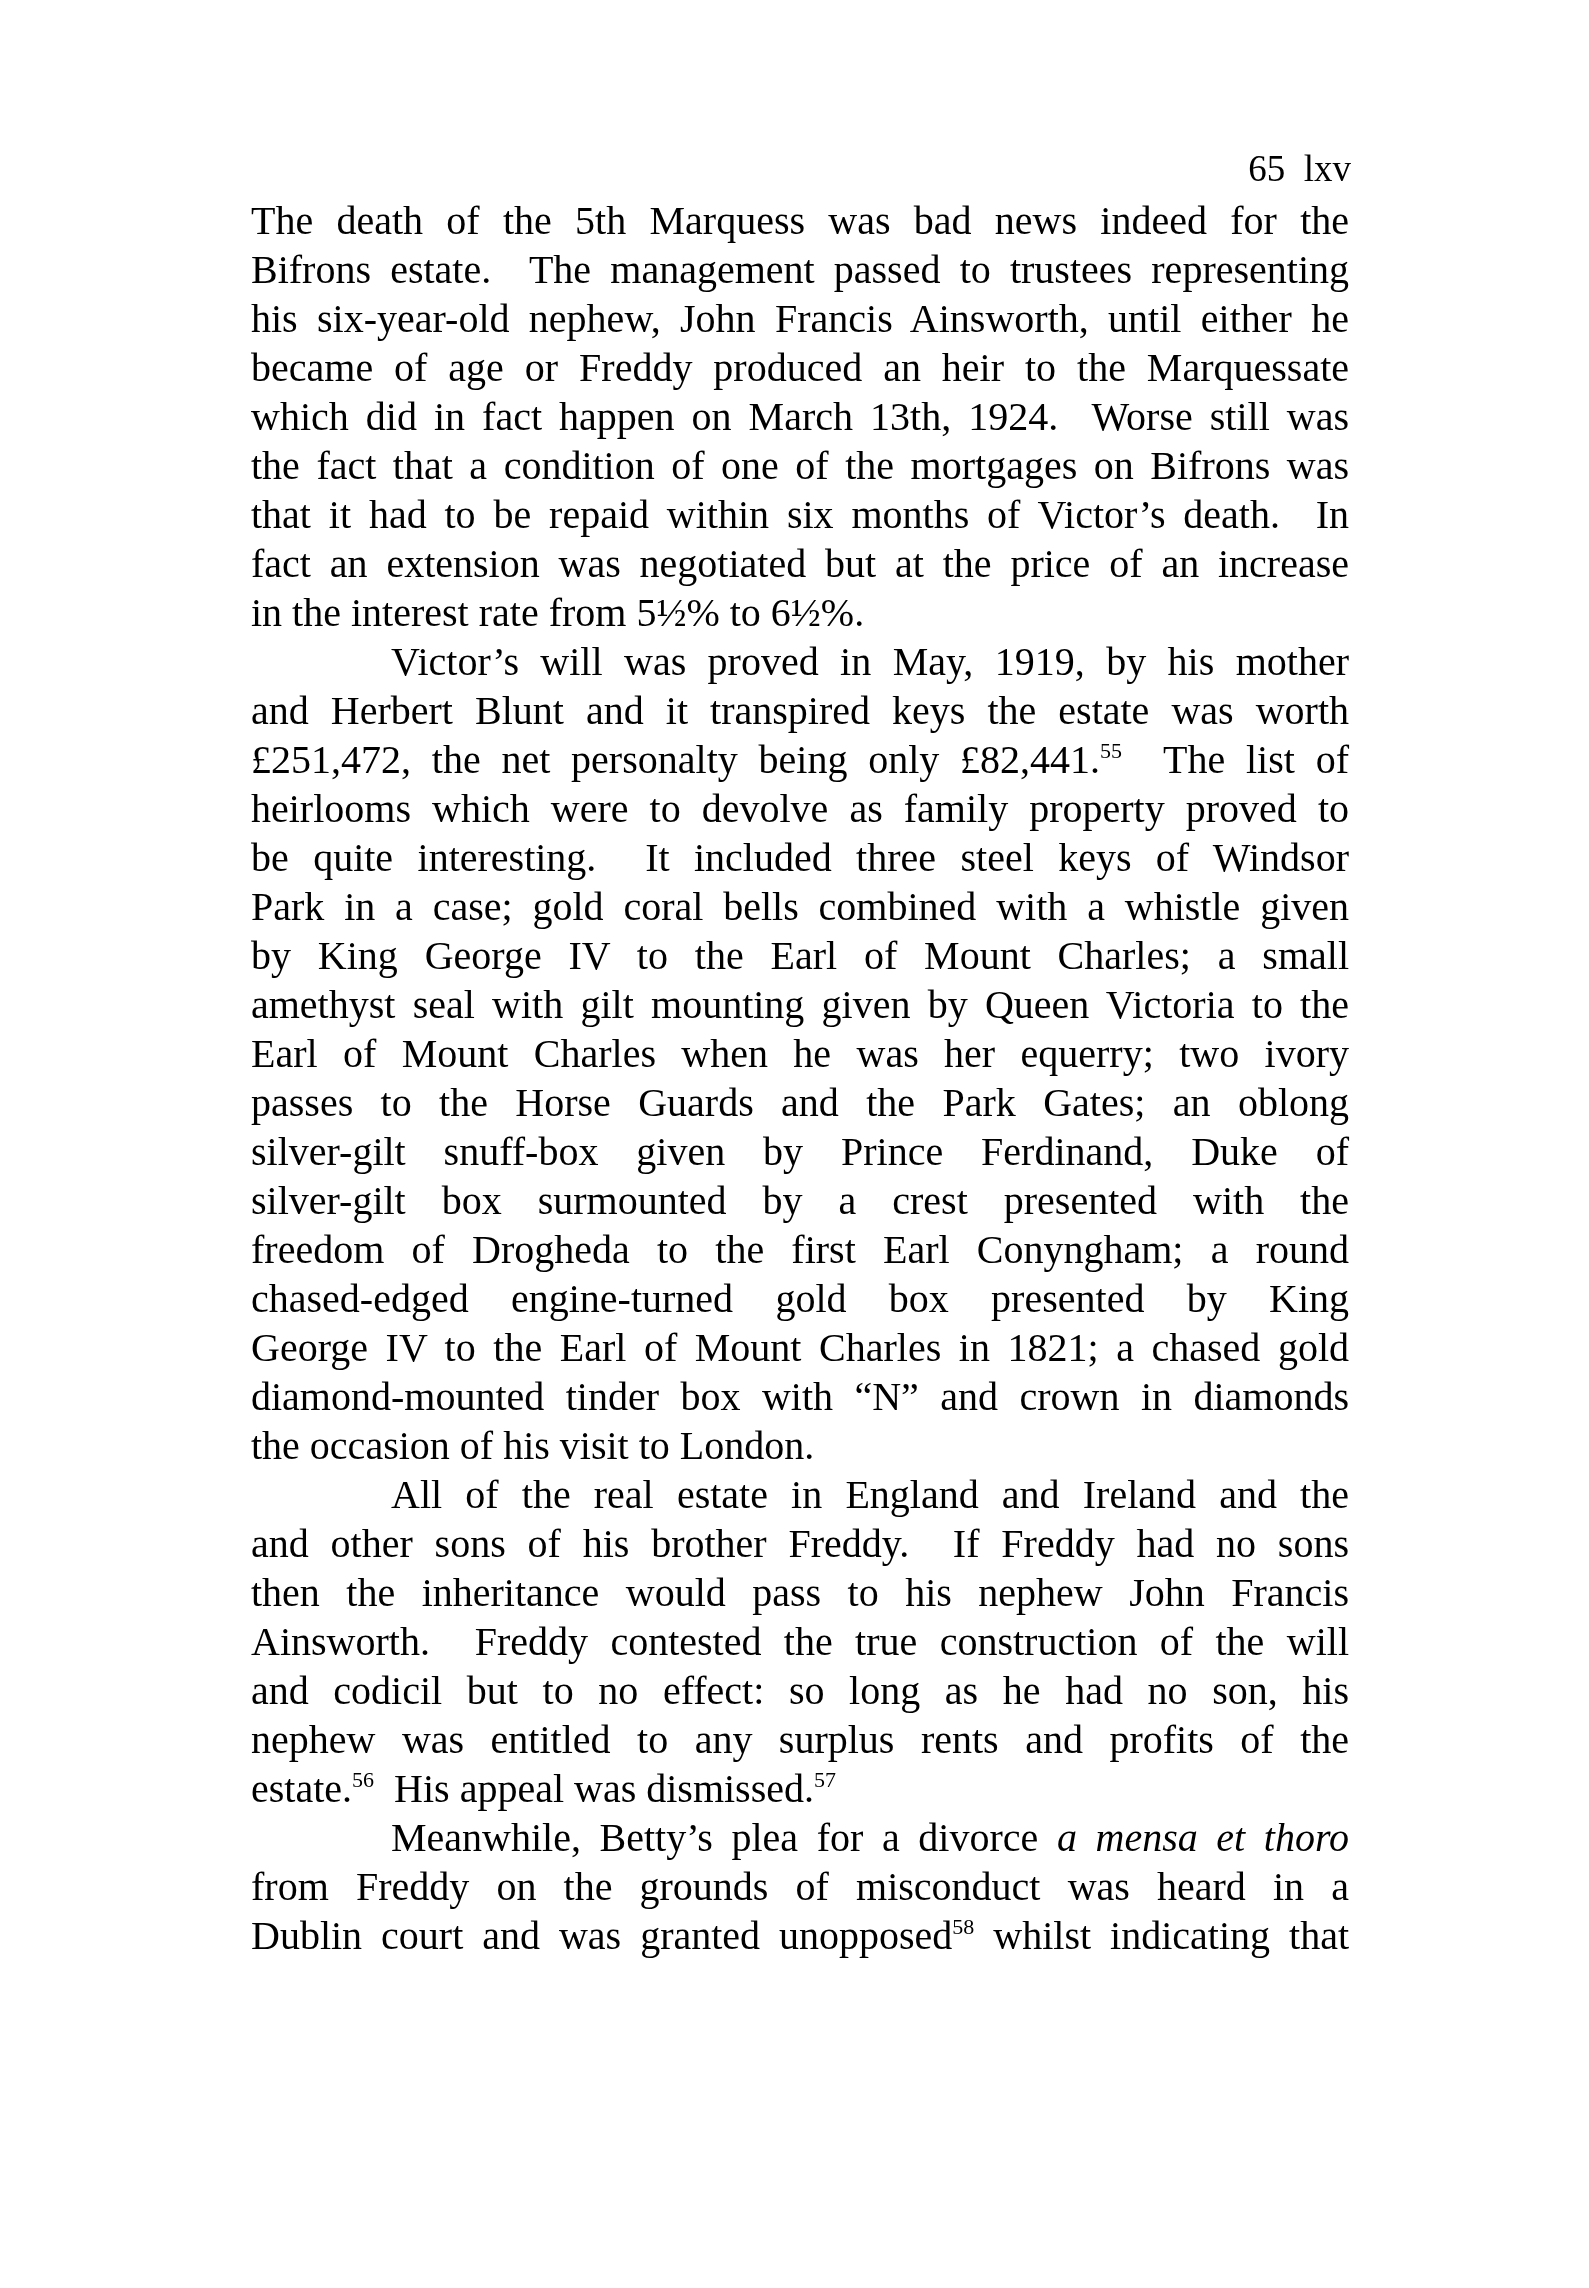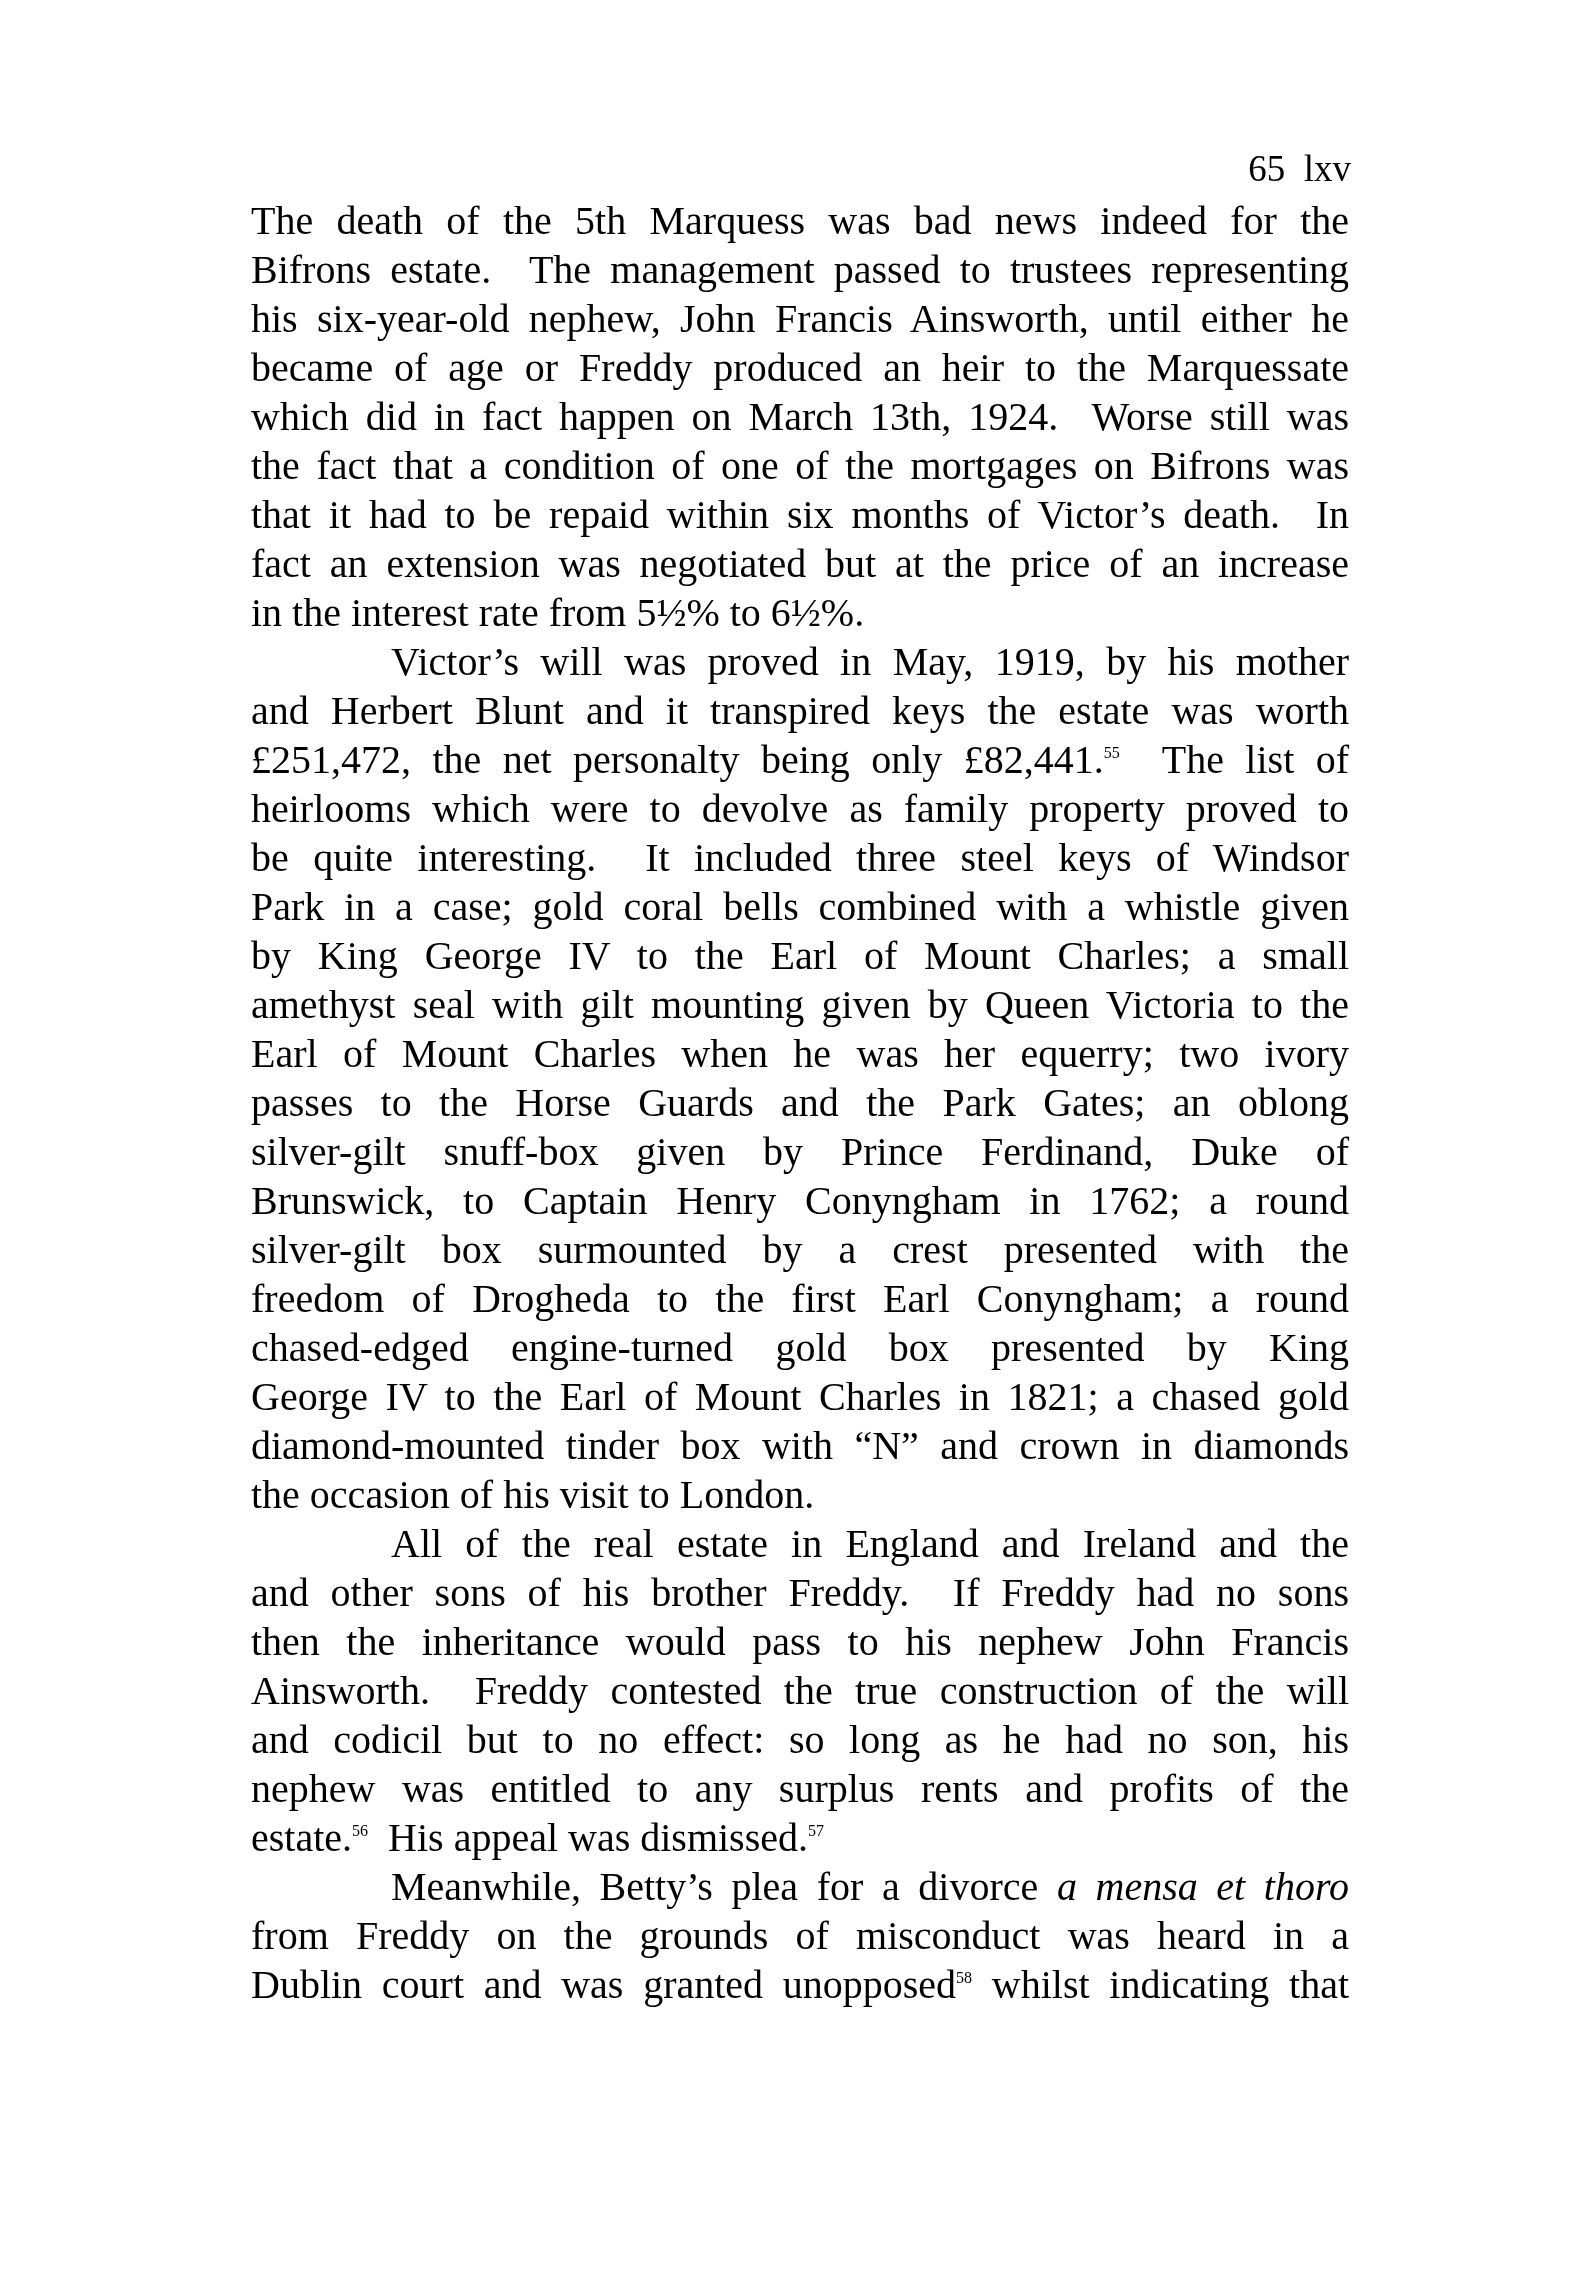--- a/index.html
+++ b/index.html
@@ -39,21 +39,21 @@
       white-space: normal;
       overflow: visible;
     }
     .line.last {
       text-align-last: left;
     }
     .line.indent {
       padding-left: 140px;
     }
     sup {
-      font-size: 16px;
+      font-size: 22px;
       line-height: 0;
       vertical-align: 0;
       position: relative;
       top: -14.8px;
       margin-top: 41px;
     }
     em { font-style: italic; }
   </style>
 </head>
 <body>
@@ -79,21 +79,20 @@
       <span class="line"><span>and Herbert Blunt and it transpired keys the estate was worth</span></span>
       <span class="line"><span>£251,472, the net personalty being only £82,441.</span><sup>55</sup><span>&nbsp; The list of</span></span>
       <span class="line"><span>heirlooms which were to devolve as family property proved to</span></span>
       <span class="line"><span>be quite interesting.&nbsp; It included three steel keys of Windsor</span></span>
       <span class="line"><span>Park in a case; gold coral bells combined with a whistle given</span></span>
       <span class="line"><span>by King George IV to the Earl of Mount Charles; a small</span></span>
       <span class="line"><span>amethyst seal with gilt mounting given by Queen Victoria to the</span></span>
       <span class="line"><span>Earl of Mount Charles when he was her equerry; two ivory</span></span>
       <span class="line"><span>passes to the Horse Guards and the Park Gates; an oblong</span></span>
       <span class="line"><span>silver-gilt snuff-box given by Prince Ferdinand, Duke of</span></span>
-      <span class="line"><span>Brunswick, to Captain Henry Conyngham in 1762; a round</span></span>
       <span class="line"><span>silver-gilt box surmounted by a crest presented with the</span></span>
       <span class="line"><span>freedom of Drogheda to the first Earl Conyngham; a round</span></span>
       <span class="line"><span>chased-edged engine-turned gold box presented by King</span></span>
       <span class="line"><span>George IV to the Earl of Mount Charles in 1821; a chased gold</span></span>
       <span class="line"><span>diamond-mounted tinder box with “N” and crown in diamonds</span></span>
       <span class="line last"><span>the occasion of his visit to London.</span></span>
     </div>
     <div>
       <span class="line indent"><span>All of the real estate in England and Ireland and the</span></span>
       <span class="line"><span>and other sons of his brother Freddy.&nbsp; If Freddy had no sons</span></span>

